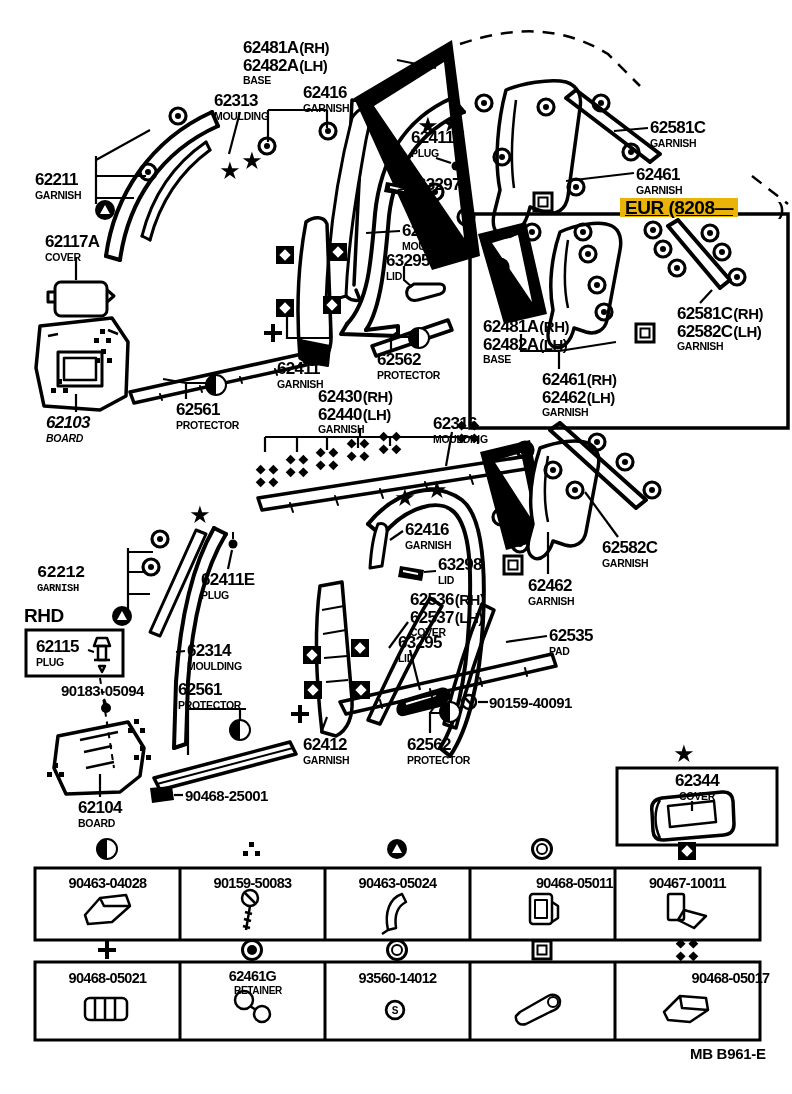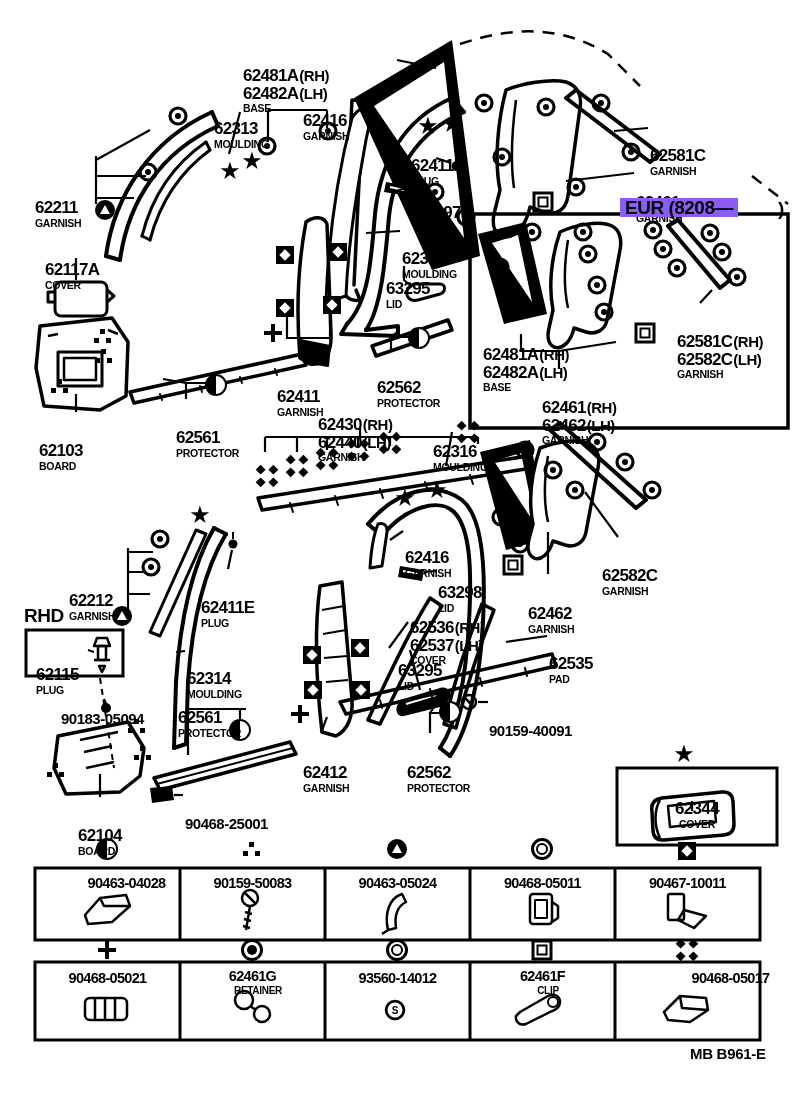--- a/index.html
+++ b/index.html
@@ -1,26 +1,26 @@
 <!DOCTYPE html>
 <html><head>
 <meta charset="utf-8">
 <style>
   html,body{margin:0;padding:0;background:#888;}
   .page{position:relative;width:792px;height:1094px;background:#fff;overflow:hidden;
         font-family:"Liberation Sans",sans-serif;color:#000;}
   svg.art{position:absolute;left:0;top:0;z-index:1;}
-  .lbl{position:absolute;z-index:3;line-height:1.04;white-space:nowrap;margin-top:28px;}
+  .lbl{position:absolute;z-index:3;line-height:1.04;white-space:nowrap;}
   .lbl .row{display:flex;align-items:baseline;}
   .num{font-size:17px;font-weight:700;letter-spacing:-0.7px;}
   .suf{font-size:15px;font-weight:700;margin-left:1px;letter-spacing:-0.5px;}
   .sub{font-size:10.5px;font-weight:700;letter-spacing:-0.3px;margin-top:1px;}
   .code .num{font-size:15px;letter-spacing:-0.5px;}
   .hdr{position:absolute;z-index:4;font-size:19px;font-weight:700;letter-spacing:-0.5px;line-height:1;}
-  .eur-ttl{background:#8b5cf6;padding:0 5px;}
+  .eur-ttl{background:#eab308;padding:0 5px;text-decoration:underline;}
   .cell-num{position:absolute;z-index:3;width:145px;text-align:center;line-height:1.05;}
   .cell-num .num{font-size:14.5px;}
   .cell-num .sub{font-size:10px;margin-left:11px;}
   .doc-code{position:absolute;z-index:3;font-size:15px;font-weight:700;letter-spacing:-0.3px;}
   
   .mk{position:absolute;z-index:2;transform:translate(-50%,-50%);}
   .mk-star{font-size:21px;font-weight:700;line-height:1;}
   .mk-half{width:18px;height:18px;border:2.5px solid #000;border-radius:50%;
            background:linear-gradient(90deg,#000 50%,#fff 50%);}
   .mk-tri3{width:18px;height:16px;}
@@ -468,21 +468,21 @@
         <span class="num">62411</span>
       </div>
   <div class="sub">GARNISH</div>
 </div>
 <div class="lbl" style="left:377px;top:351px;">
   <div class="row">
         <span class="num">62562</span>
       </div>
   <div class="sub">PROTECTOR</div>
 </div>
-<div class="lbl" style="left:39px;top:414px;">
+<div class="lbl" style="left:46px;top:414px;font-style:italic;">
   <div class="row">
         <span class="num">62103</span>
       </div>
   <div class="sub">BOARD</div>
 </div>
 <div class="lbl" style="left:176px;top:401px;">
   <div class="row">
         <span class="num">62561</span>
       </div>
   <div class="sub">PROTECTOR</div>
@@ -509,21 +509,21 @@
         <span class="num">62416</span>
       </div>
   <div class="sub">GARNISH</div>
 </div>
 <div class="lbl" style="left:602px;top:539px;">
   <div class="row">
         <span class="num">62582C</span>
       </div>
   <div class="sub">GARNISH</div>
 </div>
-<div class="lbl" style="left:69px;top:564px;">
+<div class="lbl" style="left:37px;top:564px;font-family:Liberation Mono, monospace;">
   <div class="row">
         <span class="num">62212</span>
       </div>
   <div class="sub">GARNISH</div>
 </div>
 <div class="lbl" style="left:201px;top:571px;">
   <div class="row">
         <span class="num">62411E</span>
       </div>
   <div class="sub">PLUG</div>
@@ -614,29 +614,28 @@
       </div>
   <div class="sub">BOARD</div>
 </div>
 <div class="lbl" style="left:622px;top:772px;width:150px;text-align:center;">
   <div class="row" style="justify-content:center;">
         <span class="num">62344</span>
       </div>
   <div class="sub">COVER</div>
 </div>
 
-<div class="cell-num" style="left:35px;top:875px;padding-left:19px;"><span class="num">90463-04028</span></div>
+<div class="cell-num" style="left:35px;top:875px;"><span class="num">90463-04028</span></div>
 <div class="cell-num" style="left:180px;top:875px;"><span class="num">90159-50083</span></div>
 <div class="cell-num" style="left:325px;top:875px;"><span class="num">90463-05024</span></div>
-<div class="cell-num" style="left:470px;top:875px;"><span class="num">90468-05011</span></div>
+<div class="cell-num" style="left:470px;top:875px;padding-left:32px;"><span class="num">90468-05011</span></div>
 <div class="cell-num" style="left:615px;top:875px;"><span class="num">90467-10011</span></div>
 <div class="cell-num" style="left:35px;top:970px;"><span class="num">90468-05021</span></div>
 <div class="cell-num" style="left:180px;top:968px;"><span class="num">62461G</span><div class="sub">RETAINER</div></div>
 <div class="cell-num" style="left:325px;top:970px;"><span class="num">93560-14012</span></div>
-<div class="cell-num" style="left:470px;top:968px;"><span class="num">62461F</span><div class="sub">CLIP</div></div>
 <div class="cell-num" style="left:615px;top:970px;margin-left:43px;"><span class="num">90468-05017</span></div>
 
 <div class="doc-code" style="left:690px;top:1045px;">MB B961-E</div>
 
 <span class="mk mk-star" style="left:230px;top:170px;">★</span>
 <span class="mk mk-star" style="left:252px;top:160px;">★</span>
 <span class="mk mk-star" style="left:428px;top:125px;">★</span>
 <span class="mk mk-star" style="left:452px;top:123px;">★</span>
 <span class="mk mk-star" style="left:200px;top:514px;">★</span>
 <span class="mk mk-star" style="left:405px;top:497px;">★</span>

